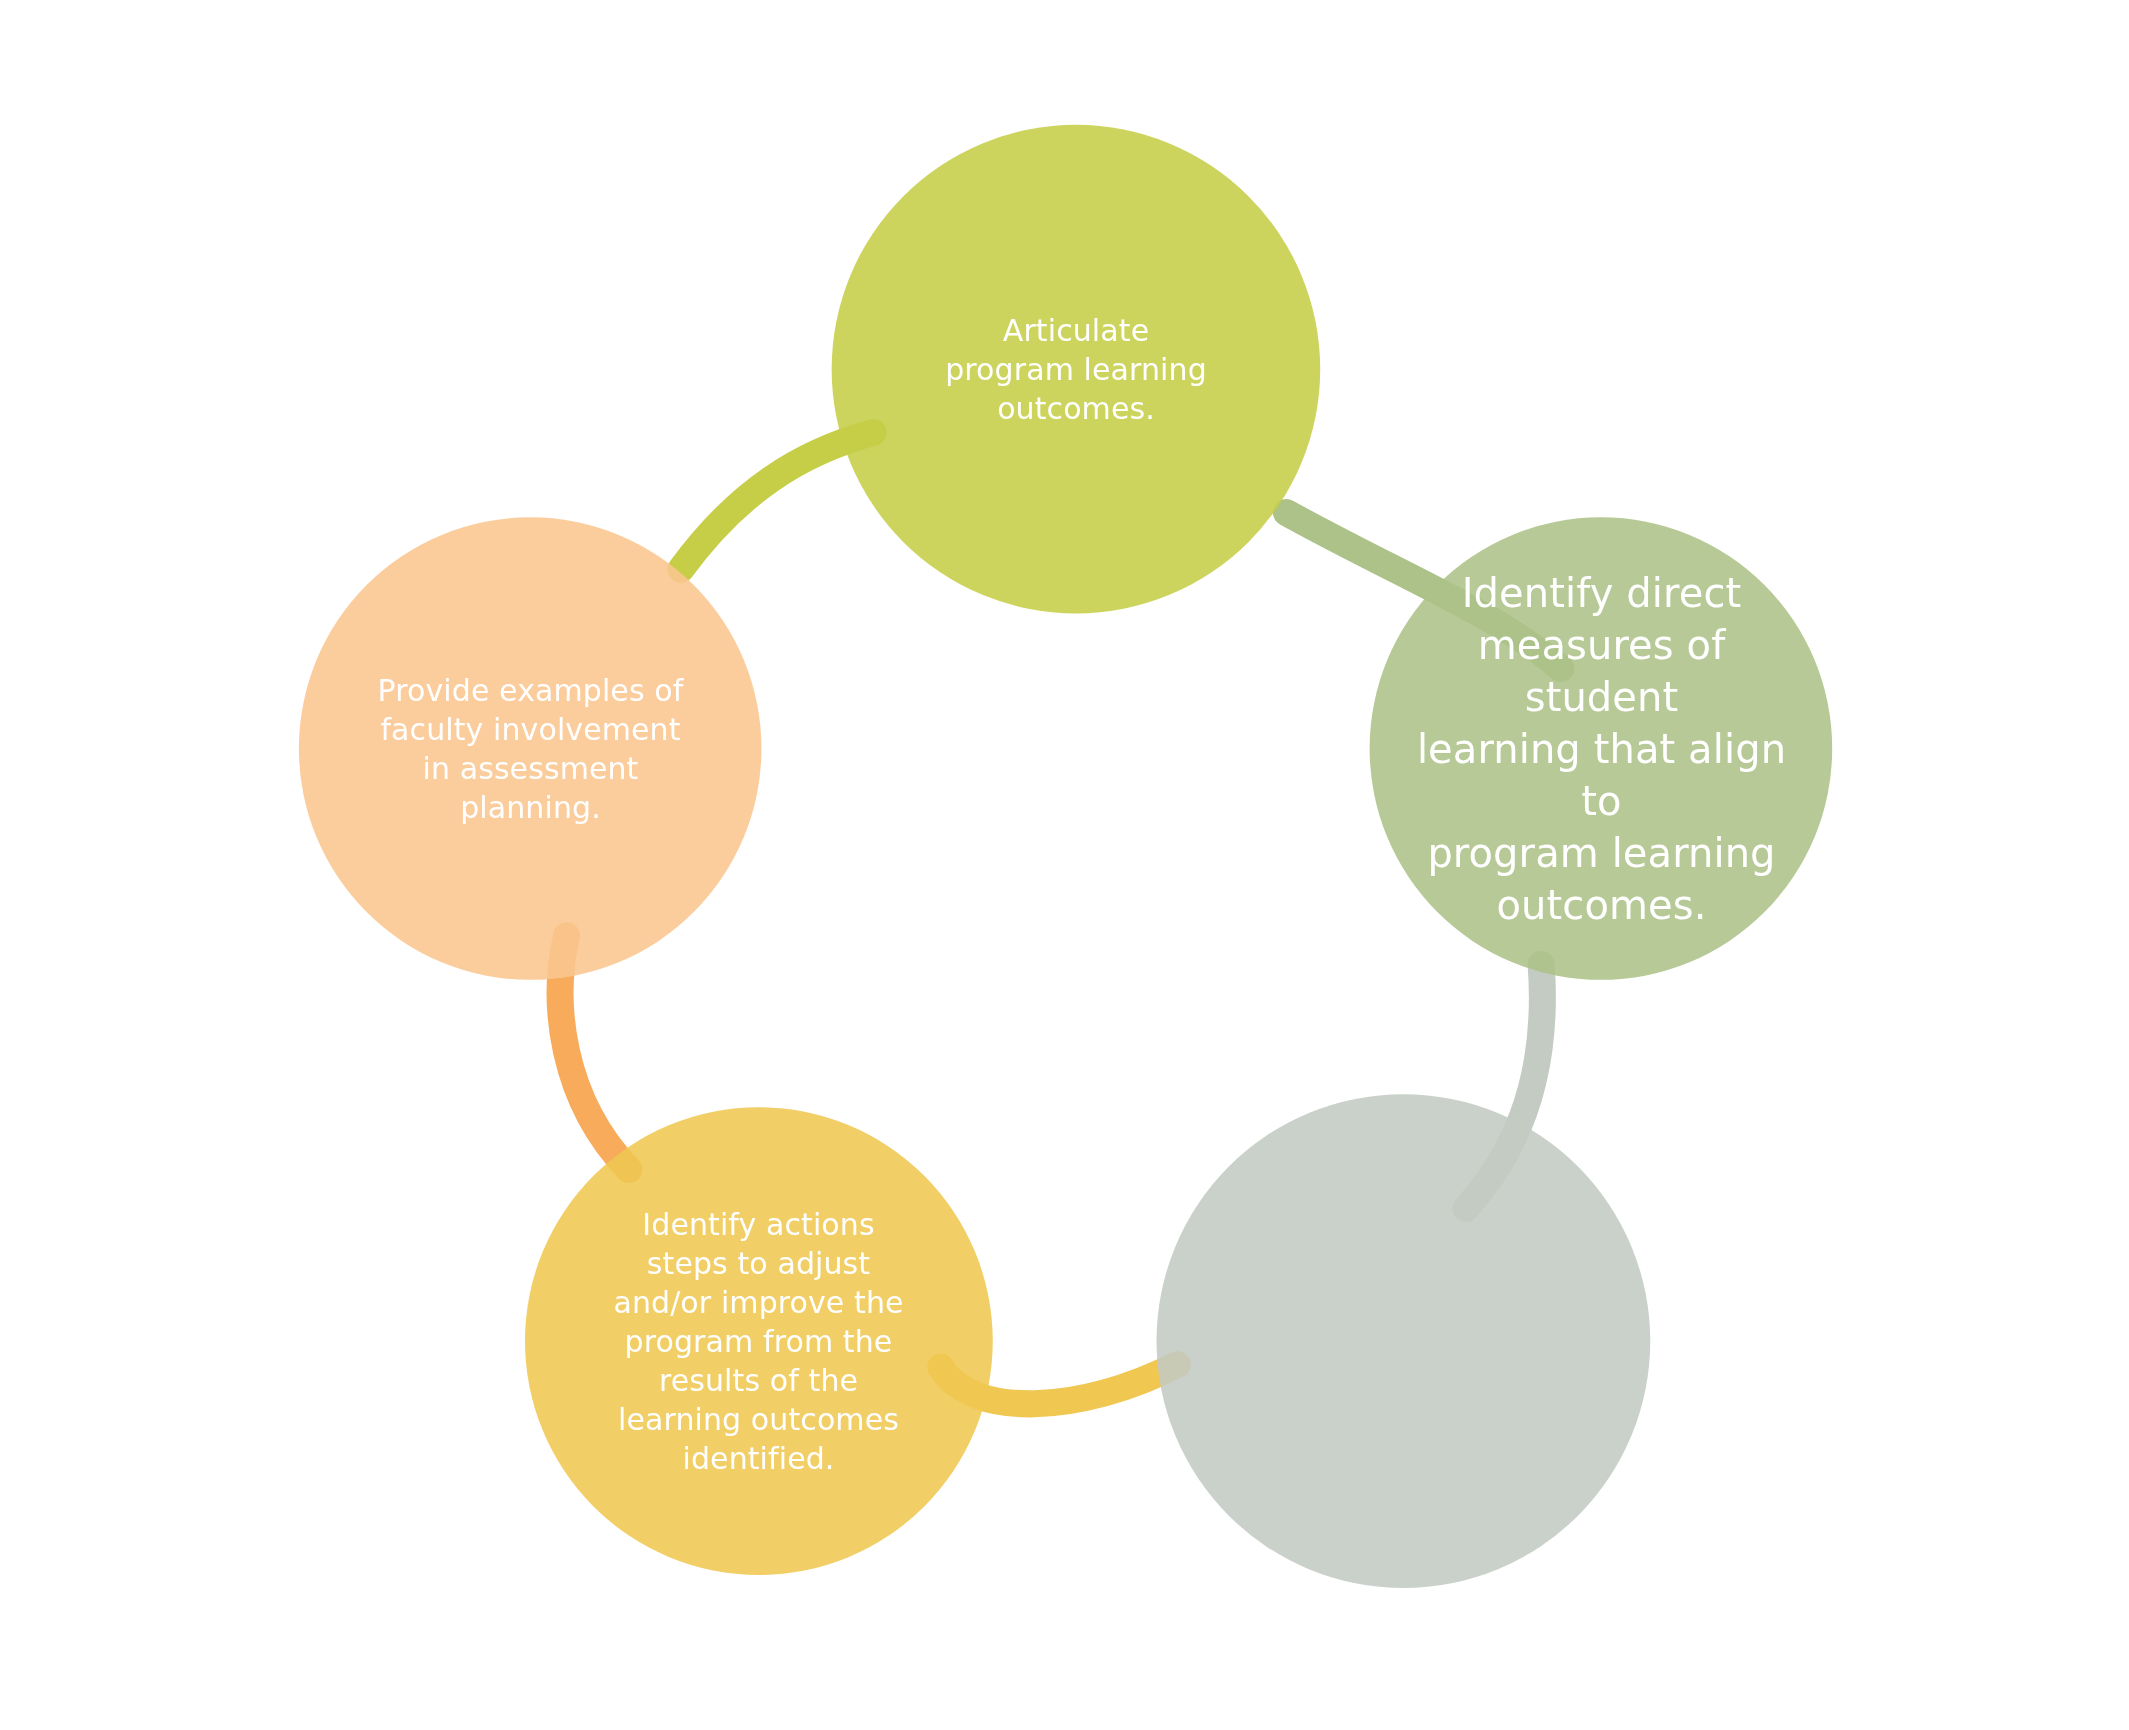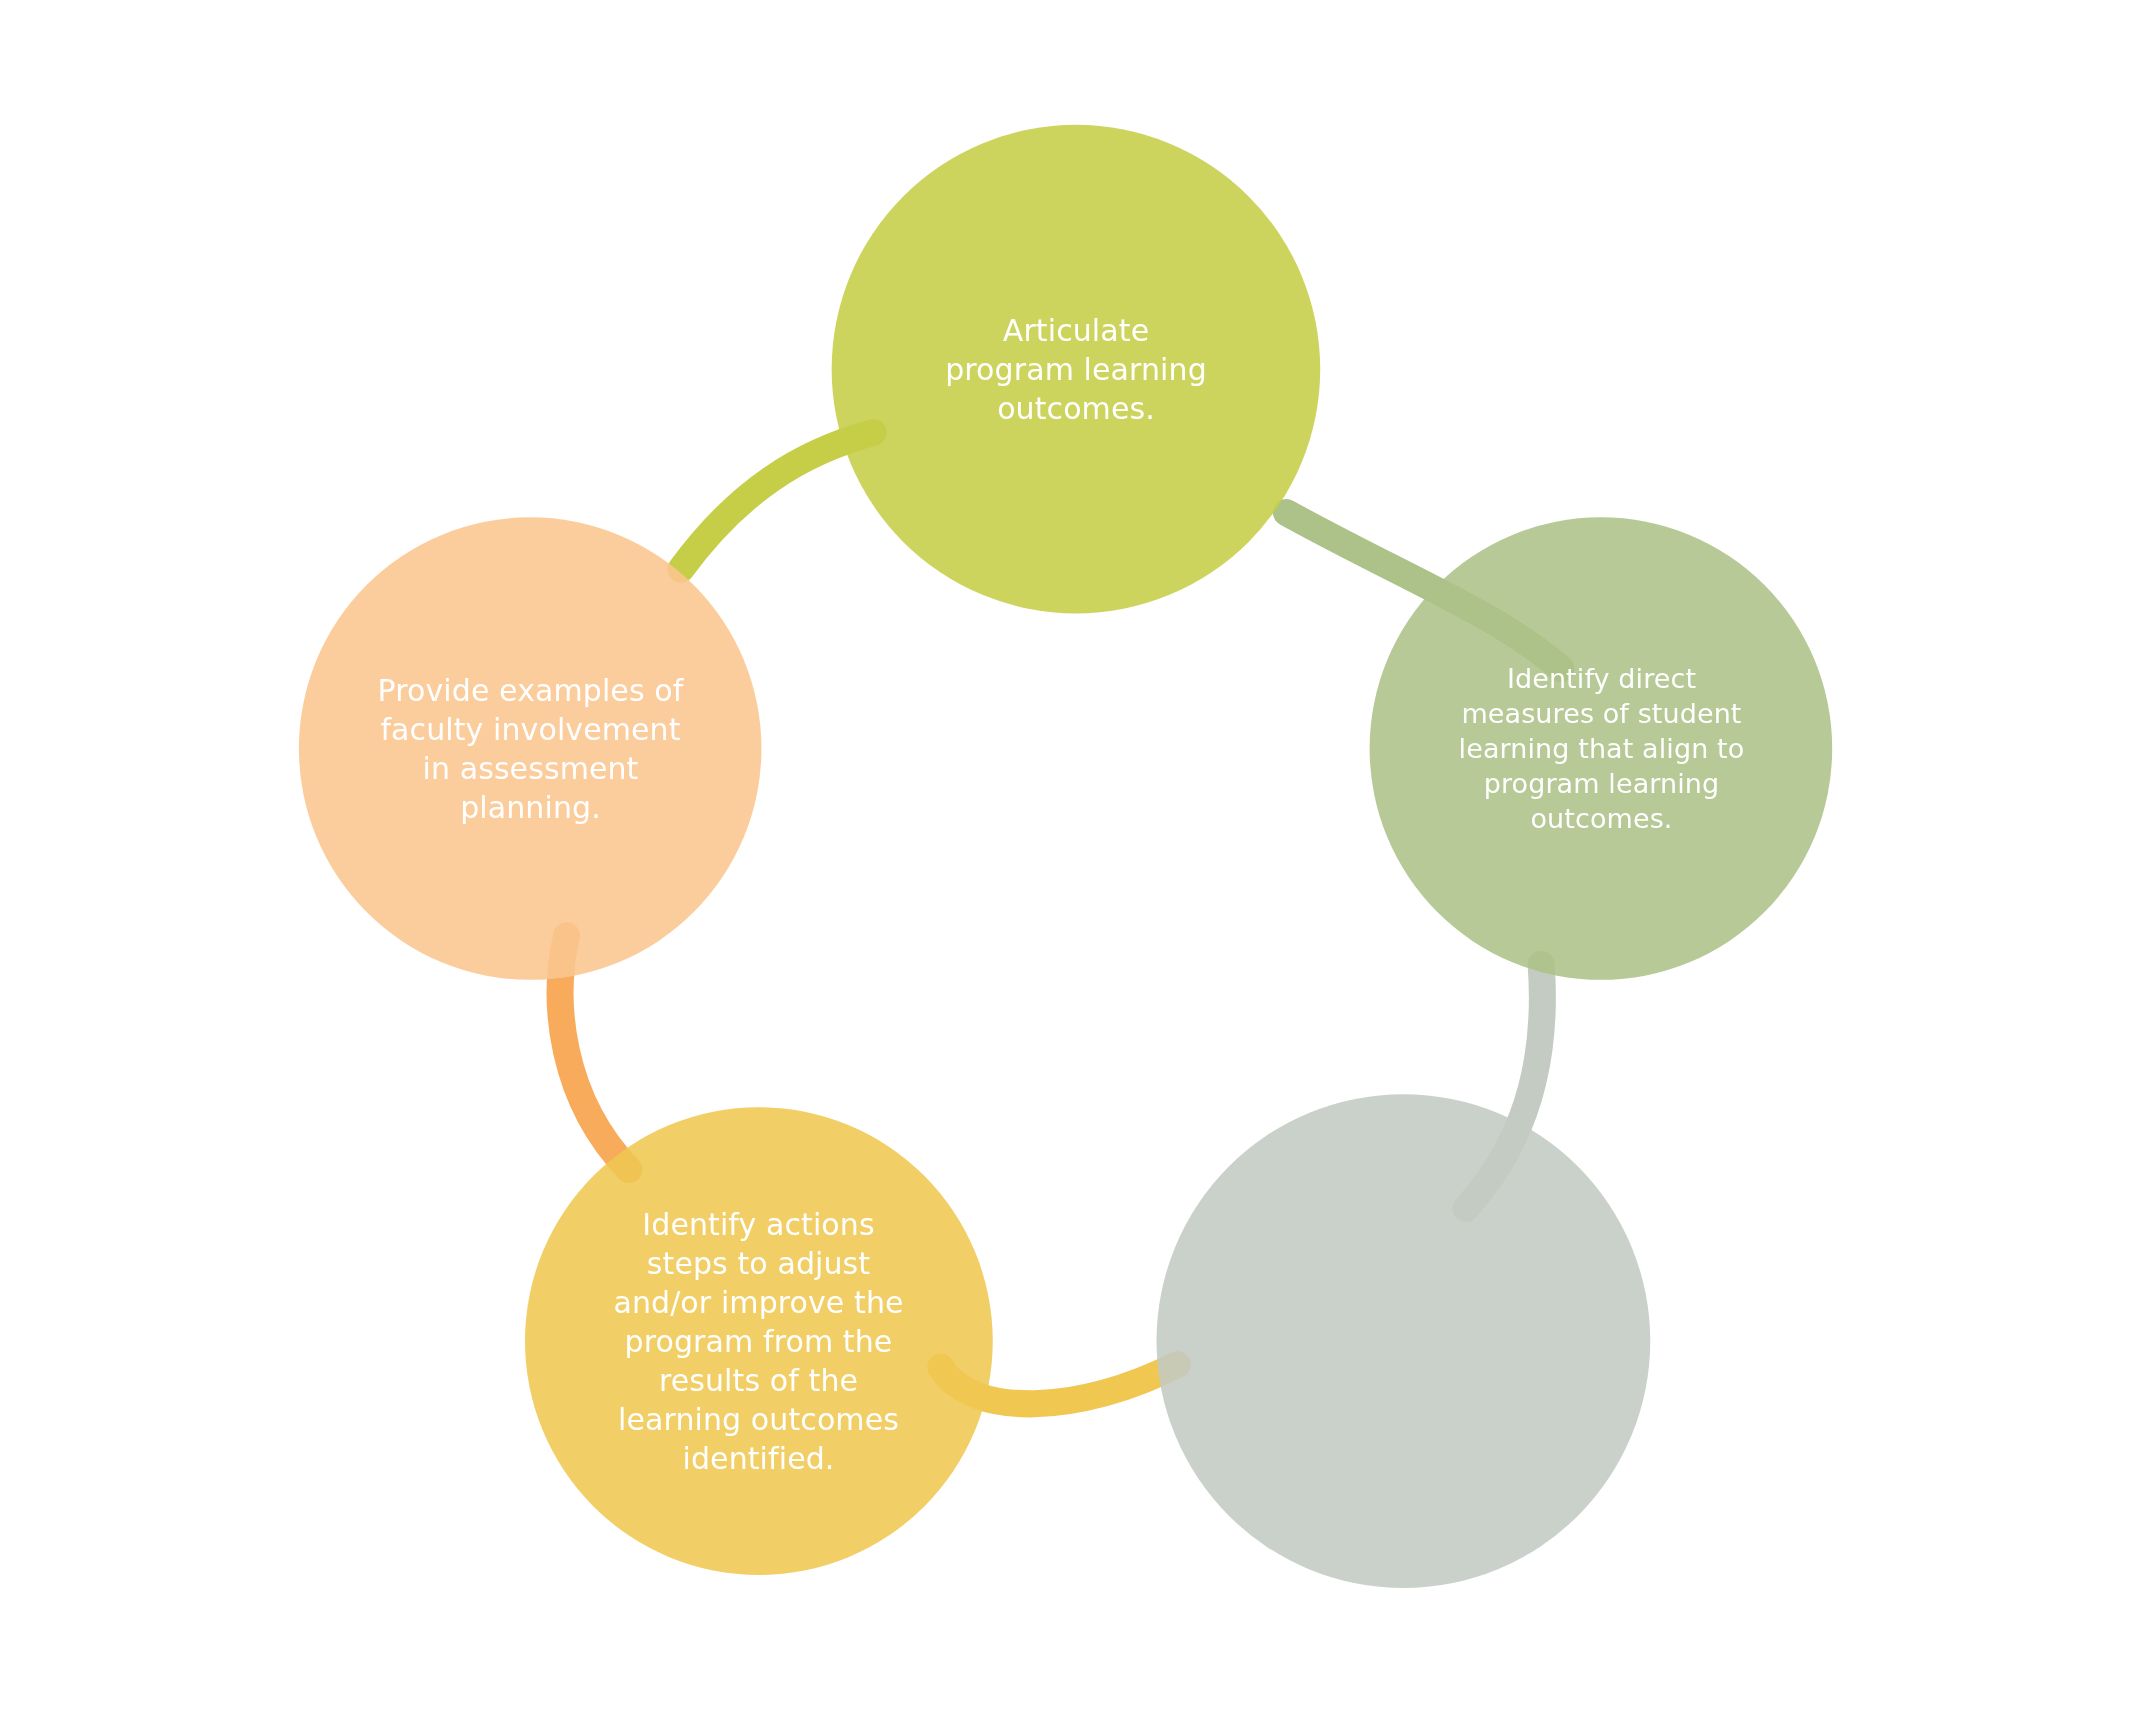--- a/index.html
+++ b/index.html
@@ -64,21 +64,21 @@
       <circle id="node-circle-2" cx="2700" cy="2580" r="475" fill="#c3cbc3" fill-opacity="0.88"></circle>
       <circle id="node-circle-3" cx="1460" cy="2580" r="450" fill="#efc751" fill-opacity="0.88"></circle>
       <circle id="node-circle-4" cx="1020" cy="1440" r="445" fill="#fac68f" fill-opacity="0.88"></circle>
     </g>
   </svg>
 
   <div class="node-label" id="label-0" style="left: 878px; top: 125px; width: 396px; height: 489px; font-size: 30px;">Articulate
 program learning
 outcomes.</div>
 
-  <div class="node-label" id="label-1" style="left: 1414px; top: 517px; width: 375px; height: 463px; font-size: 27px;">Identify direct
+  <div class="node-label" id="label-1" style="left: 1414px; top: 517px; width: 375px; height: 463px; font-size: 40px;">Identify direct
 measures of student
 learning that align to
 program learning
 outcomes.</div>
 
 
   <div class="node-label" id="label-4" style="left: 343px; top: 517px; width: 375px; height: 463px; font-size: 30px;">Provide examples of
 faculty involvement
 in assessment
 planning.</div>

